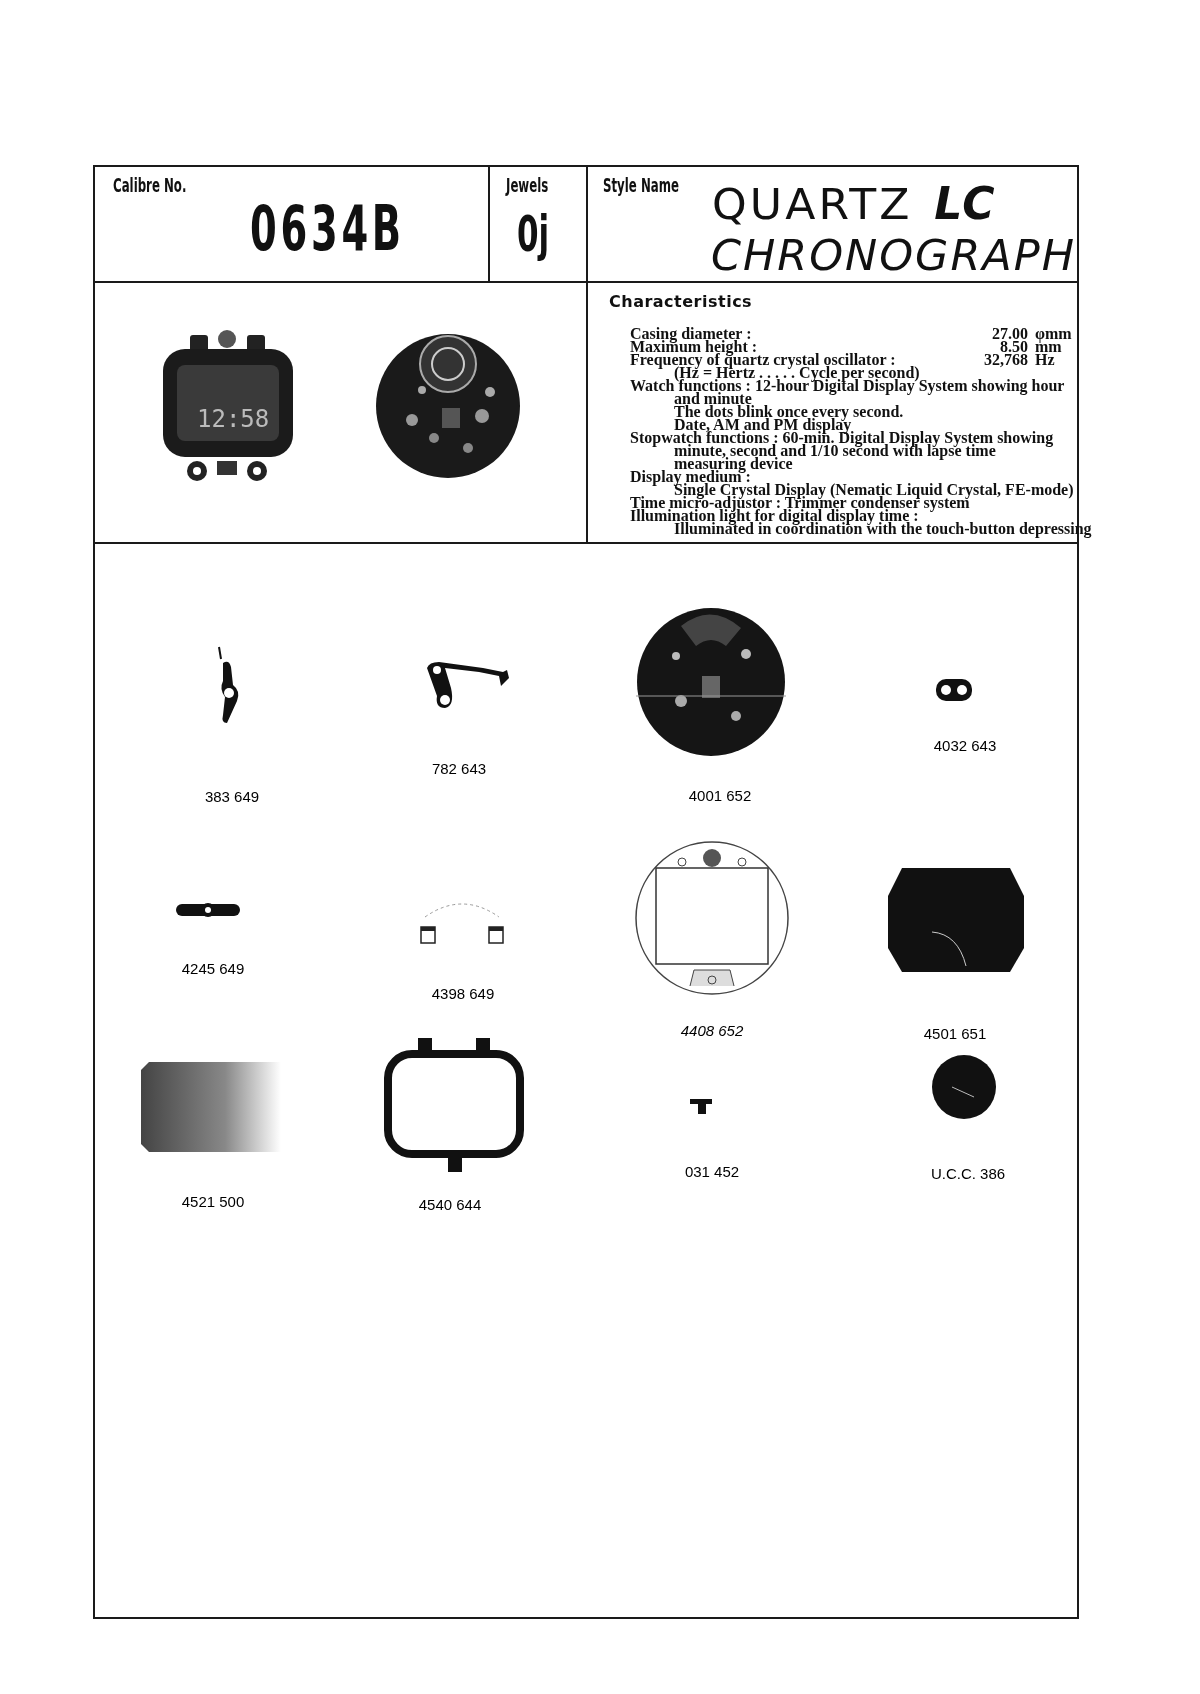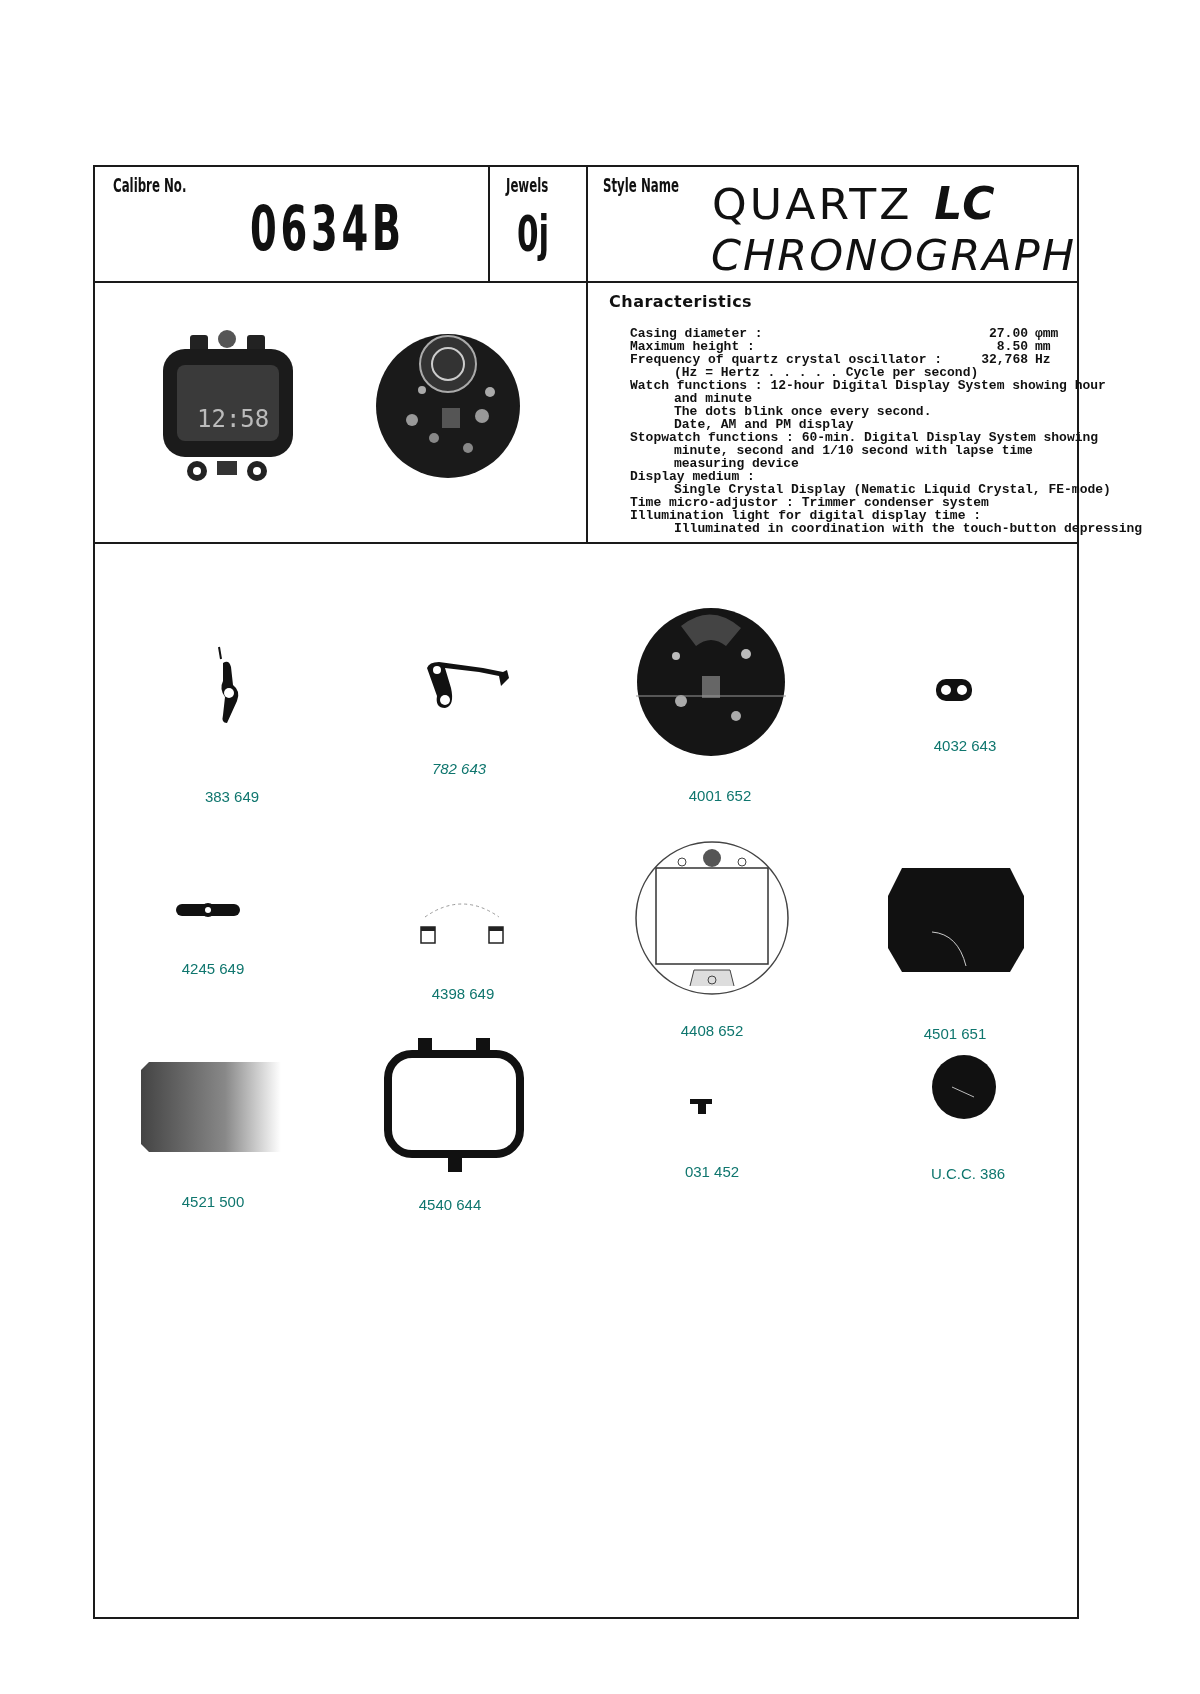--- a/index.html
+++ b/index.html
@@ -12,28 +12,28 @@
   .vline { position: absolute; width: 0; border-left: 2px solid #1a1a1a; }
   .cond { font-family: "DejaVu Sans", sans-serif; font-weight: bold; transform-origin: left top; }
   .label-small { font-size: 19px; transform: scaleX(0.62); white-space: nowrap; }
   .big-num { font-size: 62px; transform: scaleX(0.62); letter-spacing: 6px; white-space: nowrap; }
   .jewels-val { font-size: 50px; transform: scaleX(0.62); white-space: nowrap; }
   .style-line { font-family: "DejaVu Sans", sans-serif; font-weight: normal; white-space: nowrap; }
   .quartz { font-size: 42px; letter-spacing: 3px; transform: scaleX(1.05); transform-origin: left top; }
   .lc { font-style: italic; font-weight: bold; font-size: 44px; }
   .chrono { font-size: 43px; letter-spacing: 2px; }
   .char-title { font-family: "DejaVu Sans", sans-serif; font-size: 16px; letter-spacing: 0.5px; font-weight: bold; }
-  .char-list { font-family: Liberation Mono, monospace; font-weight: bold; font-size: 13px; line-height: 13px; }
+  .char-list { font-family: Liberation Serif, serif; font-weight: bold; font-size: 16px; line-height: 13px; }
   .char-row { position: relative; height: 13px; white-space: nowrap; }
   .char-row .k { position: absolute; left: 0; }
   .char-row .v { position: absolute; left: 318px; width: 80px; text-align: right; }
   .char-row .u { position: absolute; left: 405px; }
   .indent { padding-left: 44px; }
   .part-label { position: absolute; font-family: "Liberation Sans", sans-serif; font-size: 15px;
-                color: #0f766e; white-space: nowrap; transform: translateX(-50%); }
+                color: #000000; white-space: nowrap; transform: translateX(-50%); }
   .part { position: absolute; }
 </style>
 </head>
 <body>
 
 <div class="frame"></div>
 <div class="hline" style="left:93px; top:281px; width:986px;"></div>
 <div class="hline" style="left:93px; top:542px; width:986px;"></div>
 <div class="vline" style="left:488px; top:165px; height:117px;"></div>
 <div class="vline" style="left:586px; top:165px; height:378px;"></div>
@@ -129,21 +129,21 @@
 </div>
 <div class="part-label" style="left:232px; top:788px;">383 649</div>
 
 <div class="part" style="left:423px; top:660px; width:95px; height:60px;">
   <svg width="95" height="60" viewBox="0 0 95 60">
       <path d="M4 8 Q6 2 16 2 L60 8 L80 12 L84 10 L86 18 L78 26 L76 16 L56 12 L22 8 L28 28 Q32 46 22 48 Q12 48 14 36 Z" fill="#111"></path>
       <circle cx="14" cy="10" r="4" fill="#fff"></circle>
       <circle cx="22" cy="40" r="5" fill="#fff"></circle>
     </svg>
 </div>
-<div class="part-label" style="left:459px; top:760px;font-style:italic;">782 643</div>
+<div class="part-label" style="left:459px; top:760px;">782 643</div>
 
 <div class="part" style="left:636px; top:606px; width:150px; height:150px;">
   <svg width="150" height="150" viewBox="0 0 150 150">
       <circle cx="75" cy="76" r="74" fill="#151515"></circle>
       <path d="M45 20 Q75 -4 105 22 L90 40 Q75 28 60 40 Z" fill="#444"></path>
       <circle cx="40" cy="50" r="4" fill="#bbb"></circle>
       <circle cx="110" cy="48" r="5" fill="#bbb"></circle>
       <circle cx="45" cy="95" r="6" fill="#aaa"></circle>
       <circle cx="100" cy="110" r="5" fill="#aaa"></circle>
       <rect x="66" y="70" width="18" height="22" fill="#666"></rect>
@@ -185,21 +185,21 @@
   <svg width="160" height="160" viewBox="0 0 160 160">
       <circle cx="80" cy="80" r="76" fill="#fff" stroke="#444" stroke-width="1.5"></circle>
       <rect x="24" y="30" width="112" height="96" fill="#fff" stroke="#333" stroke-width="1.5"></rect>
       <circle cx="80" cy="20" r="9" fill="#555"></circle>
       <circle cx="50" cy="24" r="4" fill="none" stroke="#444"></circle>
       <circle cx="110" cy="24" r="4" fill="none" stroke="#444"></circle>
       <path d="M58 148 L62 132 L98 132 L102 148" fill="#ddd" stroke="#444"></path>
       <circle cx="80" cy="142" r="4" fill="none" stroke="#444"></circle>
     </svg>
 </div>
-<div class="part-label" style="left:712px; top:1022px;">4408 652</div>
+<div class="part-label" style="left:712px; top:1022px;font-style:italic;">4408 652</div>
 
 <div class="part" style="left:888px; top:868px; width:136px; height:104px;">
   <svg width="136" height="104" viewBox="0 0 136 104">
       <polygon points="14,0 122,0 136,28 136,80 122,104 14,104 0,80 0,28" fill="#111"></polygon>
       <path d="M44 64 Q70 66 78 98" stroke="#ccc" stroke-width="1" fill="none"></path>
     </svg>
 </div>
 <div class="part-label" style="left:955px; top:1025px;">4501 651</div>
 
 <div class="part" style="left:141px; top:1062px; width:140px; height:90px;">

